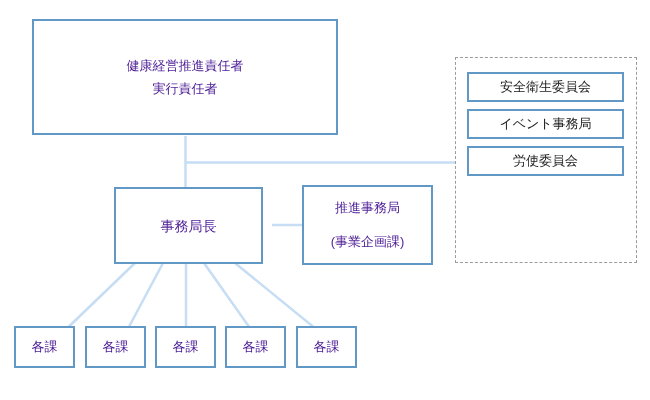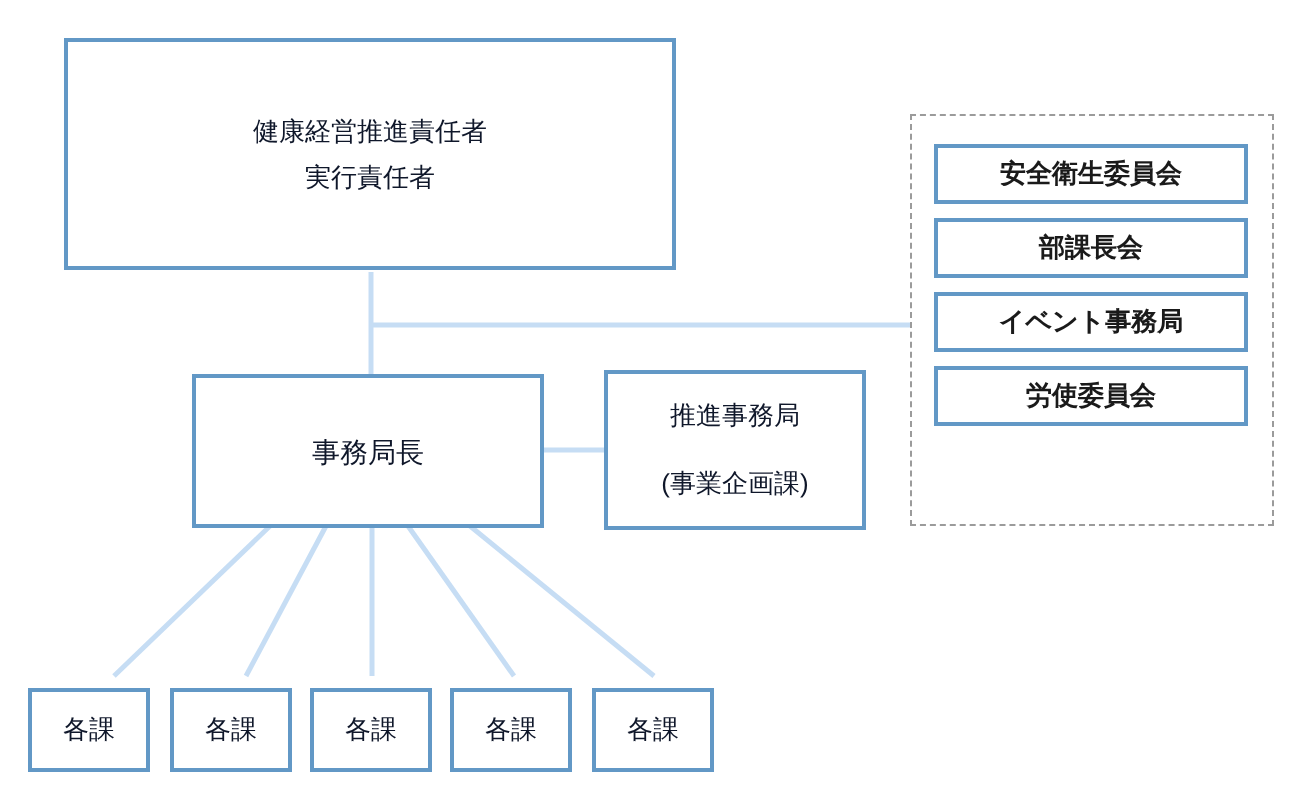--- a/index.html
+++ b/index.html
@@ -27,33 +27,33 @@
     position: absolute;
     box-sizing: border-box;
     background: #ffffff;
     border: 2px solid #6298c6;
     display: flex;
     flex-direction: column;
     justify-content: center;
     text-align: center;
     font-size: 13px;
     line-height: 22px;
-    color: #0f172a;
+    color: #4c1d95;
   }
   .box-executive {
     left: 32px;
     top: 19px;
     width: 306px;
     height: 116px;
     line-height: 23px;
   }
   .box-secretary {
-    left: 96px;
+    left: 114px;
     top: 187px;
-    width: 176px;
+    width: 149px;
     height: 77px;
     font-size: 14px;
   }
   .box-promotion {
     left: 302px;
     top: 185px;
     width: 131px;
     height: 80px;
     gap: 12px;
   }
@@ -63,37 +63,36 @@
     left: 455px;
     top: 57px;
     width: 182px;
     height: 206px;
     border: 1.5px dashed #9b9b9b;
     background: #ffffff;
     display: flex;
     flex-direction: column;
     gap: 7px;
     padding: 14px 11px;
-    font-weight: bold;
   }
   .box-related {
     position: relative;
     box-sizing: border-box;
     width: 157px;
     height: 30px;
     background: #ffffff;
     border: 2px solid #6298c6;
     display: flex;
     align-items: center;
     justify-content: center;
     font-size: 13px;
     flex: 0 0 auto;
   }
   .box-dept {
-    top: 344px;
+    top: 326px;
     width: 61px;
     height: 42px;
     font-size: 13px;
   }
   .dept-1 { left: 14px; }
   .dept-2 { left: 85px; }
   .dept-3 { left: 155px; }
   .dept-4 { left: 225px; }
   .dept-5 { left: 296px; }
 </style>
@@ -122,21 +121,20 @@
     <div>事務局長</div>
   </div>
 
   <div class="box box-promotion">
     <div>推進事務局</div>
     <div>(事業企画課)</div>
   </div>
 
   <div class="related-group">
     <div class="box-related">安全衛生委員会</div>
-    <div class="box-related">部課長会</div>
     <div class="box-related">イベント事務局</div>
     <div class="box-related">労使委員会</div>
   </div>
 
   <div class="box box-dept dept-1">各課</div>
   <div class="box box-dept dept-2">各課</div>
   <div class="box box-dept dept-3">各課</div>
   <div class="box box-dept dept-4">各課</div>
   <div class="box box-dept dept-5">各課</div>
 

